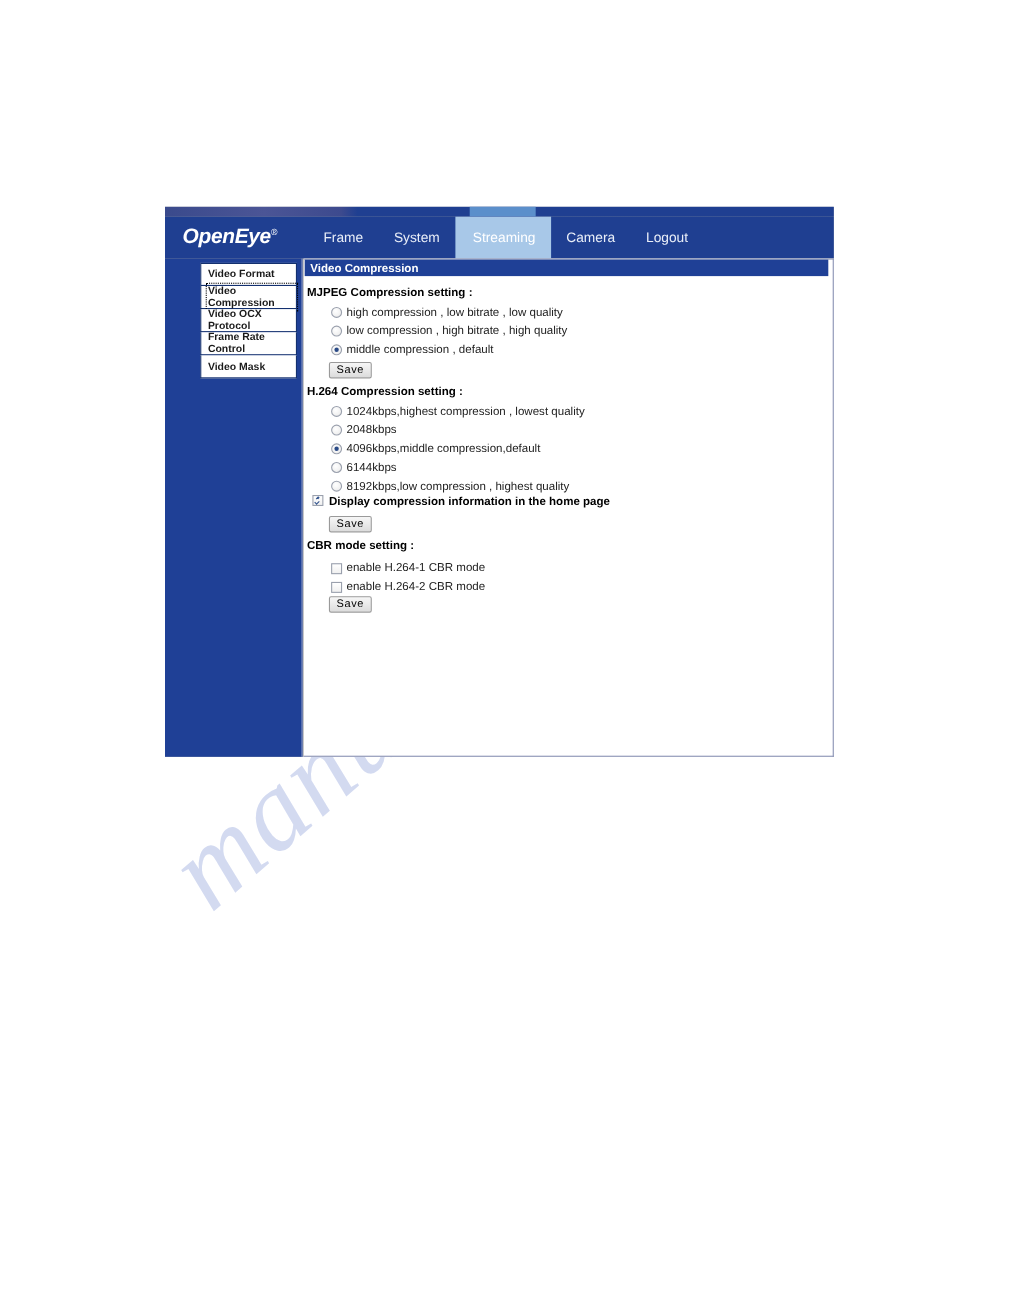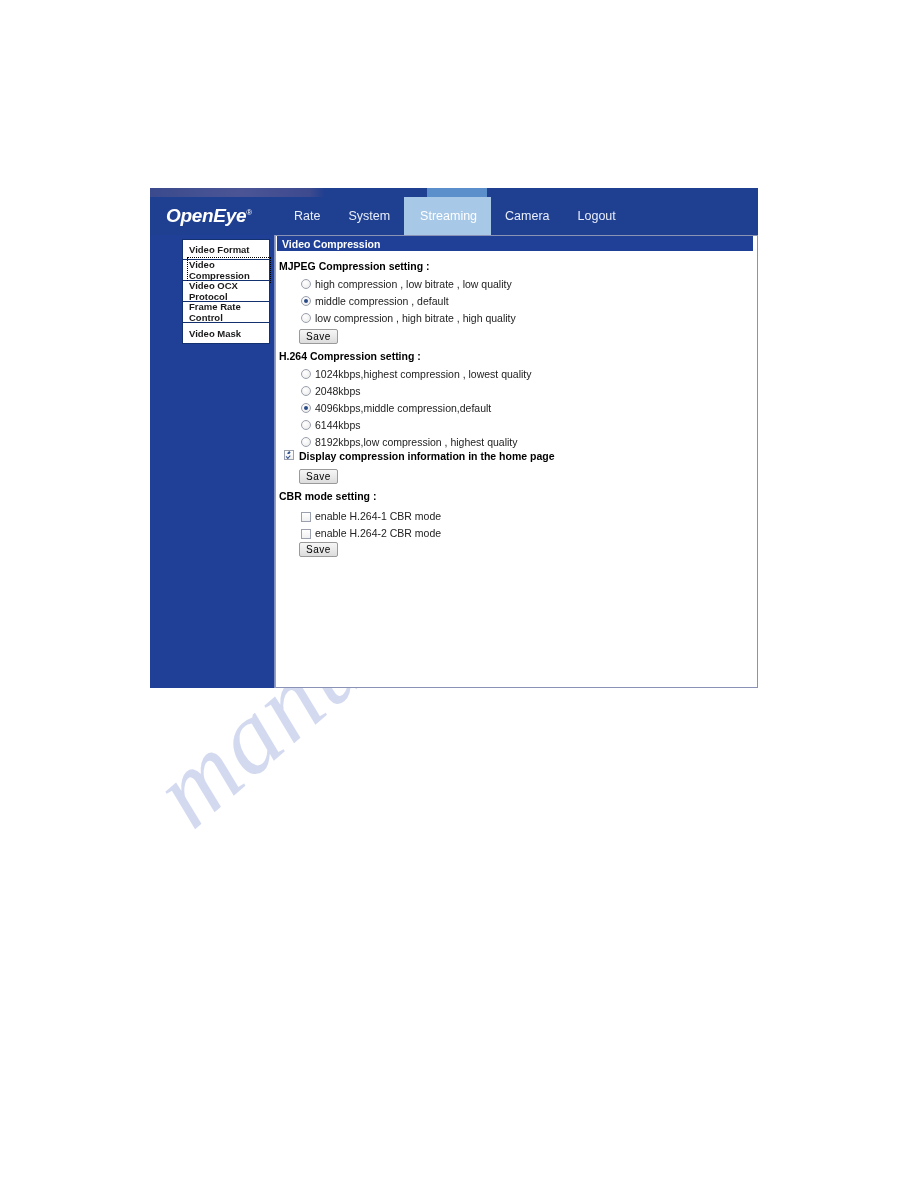--- a/index.html
+++ b/index.html
@@ -307,21 +307,21 @@
 
   <div class="top-strip">
     <div class="strip-active"></div>
   </div>
 
   <div class="header">
     <div class="logo">
       <span>OpenEye</span><span class="reg">®</span>
     </div>
     <nav class="navbar">
-      <div class="nav-item">Rate</div>
+      <div class="nav-item">Frame</div>
       <div class="nav-item">System</div>
       <div class="nav-item active">Streaming</div>
       <div class="nav-item">Camera</div>
       <div class="nav-item">Logout</div>
     </nav>
   </div>
 
   <div class="sidebar">
     <div class="side-item">
       <span class="side-label">Video Format</span>
@@ -346,26 +346,26 @@
 
     <div class="panel-body">
 
       <div class="section-head">MJPEG Compression setting :</div>
 
       <div class="opt-row">
         <span class="radio"></span>
         <span class="opt-label">high compression , low bitrate , low quality</span>
       </div>
       <div class="opt-row">
+        <span class="radio"></span>
+        <span class="opt-label">low compression , high bitrate , high quality</span>
+      </div>
+      <div class="opt-row">
         <span class="radio checked"></span>
         <span class="opt-label">middle compression , default</span>
-      </div>
-      <div class="opt-row">
-        <span class="radio"></span>
-        <span class="opt-label">low compression , high bitrate , high quality</span>
       </div>
       <div>
         <button class="save-btn">Save</button>
       </div>
 
       <div class="section-head">H.264 Compression setting :</div>
 
       <div class="opt-row">
         <span class="radio"></span>
         <span class="opt-label">1024kbps,highest compression , lowest quality</span>

